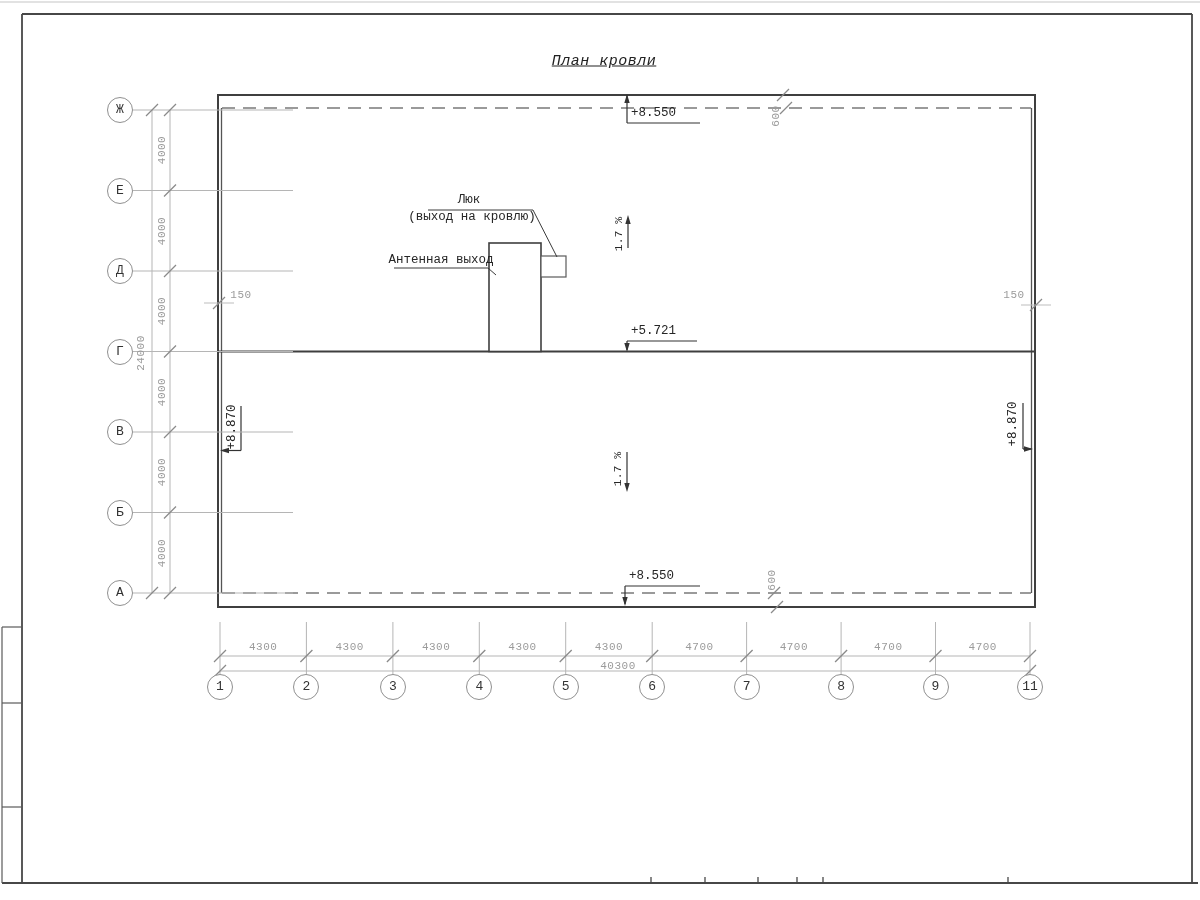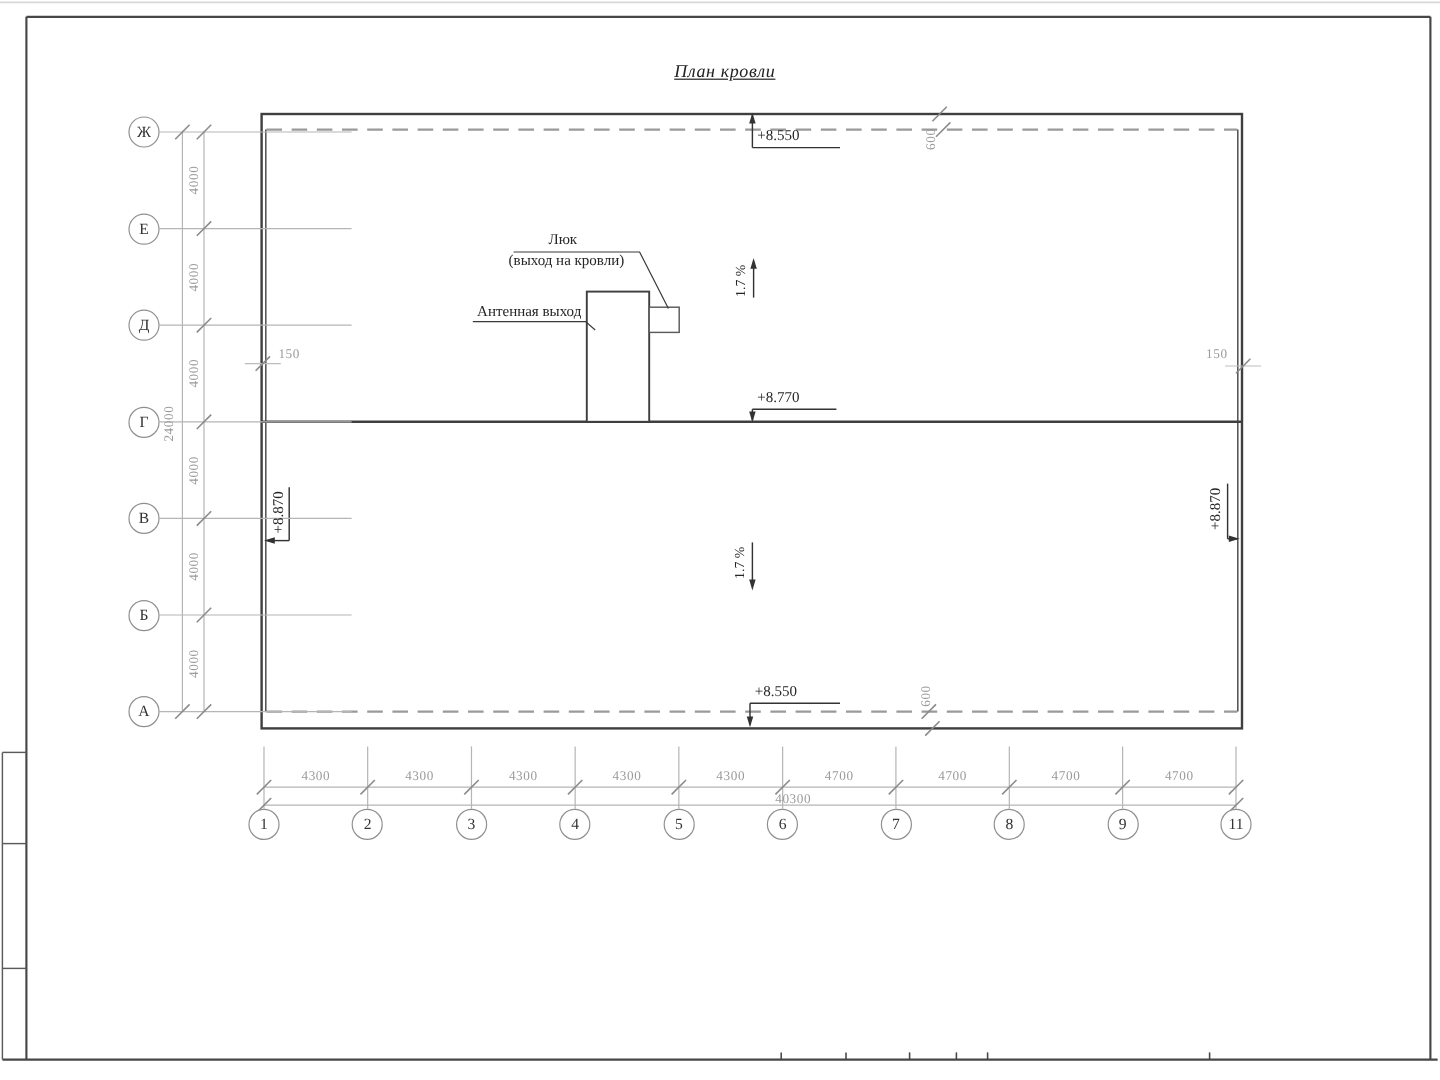--- a/index.html
+++ b/index.html
@@ -1,17 +1,17 @@
 <!DOCTYPE html>
 <html><head>
 <meta charset="utf-8">
 <style>
   html,body{margin:0;padding:0;background:#fff;}
   #sheet{position:relative;width:1200px;height:900px;background:#ffffff;overflow:hidden;
-         font-family:Liberation Serif, serif;}
+         font-family:Liberation Mono, monospace;}
   .ctr{position:absolute;transform:translate(-50%,-50%);white-space:nowrap;}
   .rot{position:absolute;transform:translate(-50%,-50%) rotate(-90deg);white-space:nowrap;}
   .dimtxt{font-size:11px;color:#9b9b9b;letter-spacing:0.5px;}
   .darktxt{font-size:12.5px;color:#262626;}
   .title{font-size:15px;font-style:italic;color:#222;text-decoration:underline;letter-spacing:0.5px;}
   .axis-bubble{position:absolute;width:26px;height:26px;border:1.3px solid #909090;border-radius:50%;
      background:#fff;box-sizing:border-box;text-align:center;line-height:23px;font-size:13px;color:#333;}
   svg{position:absolute;left:0;top:0;}
 </style>
 </head>
@@ -145,38 +145,38 @@
         <line x1="1030" y1="622" x2="1030" y2="674" stroke="#b5b5b5" stroke-width="1"></line>
         <line x1="1024" y1="662" x2="1036" y2="650" stroke="#8a8a8a" stroke-width="1.3"></line>
         <line x1="214" y1="677" x2="226" y2="665" stroke="#8a8a8a" stroke-width="1.3"></line>
         <line x1="1024" y1="677" x2="1036" y2="665" stroke="#8a8a8a" stroke-width="1.3"></line>
       </g>
   </svg>
 
   <div class="ctr title" style="left:604px;top:61px;">План кровли</div>
 
   <div class="darktxt" style="position:absolute;left:631px;top:106px;">+8.550</div>
-  <div class="darktxt" style="position:absolute;left:631px;top:324px;">+8.770</div>
+  <div class="darktxt" style="position:absolute;left:631px;top:324px;">+5.721</div>
   <div class="darktxt" style="position:absolute;left:629px;top:569px;">+8.550</div>
   <div class="rot darktxt" style="left:232px;top:427px;">+8.870</div>
   <div class="rot darktxt" style="left:1013px;top:424px;">+8.870</div>
 
   <div class="rot darktxt" style="left:618px;top:234px;font-size:11.5px;">1.7 %</div>
   <div class="rot darktxt" style="left:617px;top:469px;font-size:11.5px;">1.7 %</div>
 
   <div class="rot dimtxt" style="left:776px;top:116px;">600</div>
   <div class="rot dimtxt" style="left:772px;top:580px;">600</div>
   <div class="ctr dimtxt" style="left:241px;top:295px;">150</div>
   <div class="ctr dimtxt" style="left:1014px;top:295px;">150</div>
 
   <div class="ctr darktxt" style="left:469px;top:200px;">Люк</div>
-  <div class="ctr darktxt" style="left:472px;top:217px;">(выход на кровли)</div>
+  <div class="ctr darktxt" style="left:472px;top:217px;">(выход на кровлю)</div>
   <div class="ctr darktxt" style="left:441px;top:260px;">Антенная выход</div>
 
-  <div class="ctr dimtxt" style="left:618px;top:666px;margin-left:43px;">40300</div>
+  <div class="ctr dimtxt" style="left:618px;top:666px;">40300</div>
   <div class="rot dimtxt" style="left:141px;top:353px;">24000</div>
 
 <div class="axis-bubble" style="left: 107px; top: 97px;">Ж</div>
     <div class="axis-bubble" style="left: 107px; top: 177.5px;">Е</div>
     <div class="axis-bubble" style="left: 107px; top: 258px;">Д</div>
     <div class="axis-bubble" style="left: 107px; top: 338.5px;">Г</div>
     <div class="axis-bubble" style="left: 107px; top: 419px;">В</div>
     <div class="axis-bubble" style="left: 107px; top: 499.5px;">Б</div>
     <div class="axis-bubble" style="left: 107px; top: 580px;">А</div>
     <div class="rot dimtxt" style="left: 162px; top: 150.25px;">4000</div>

